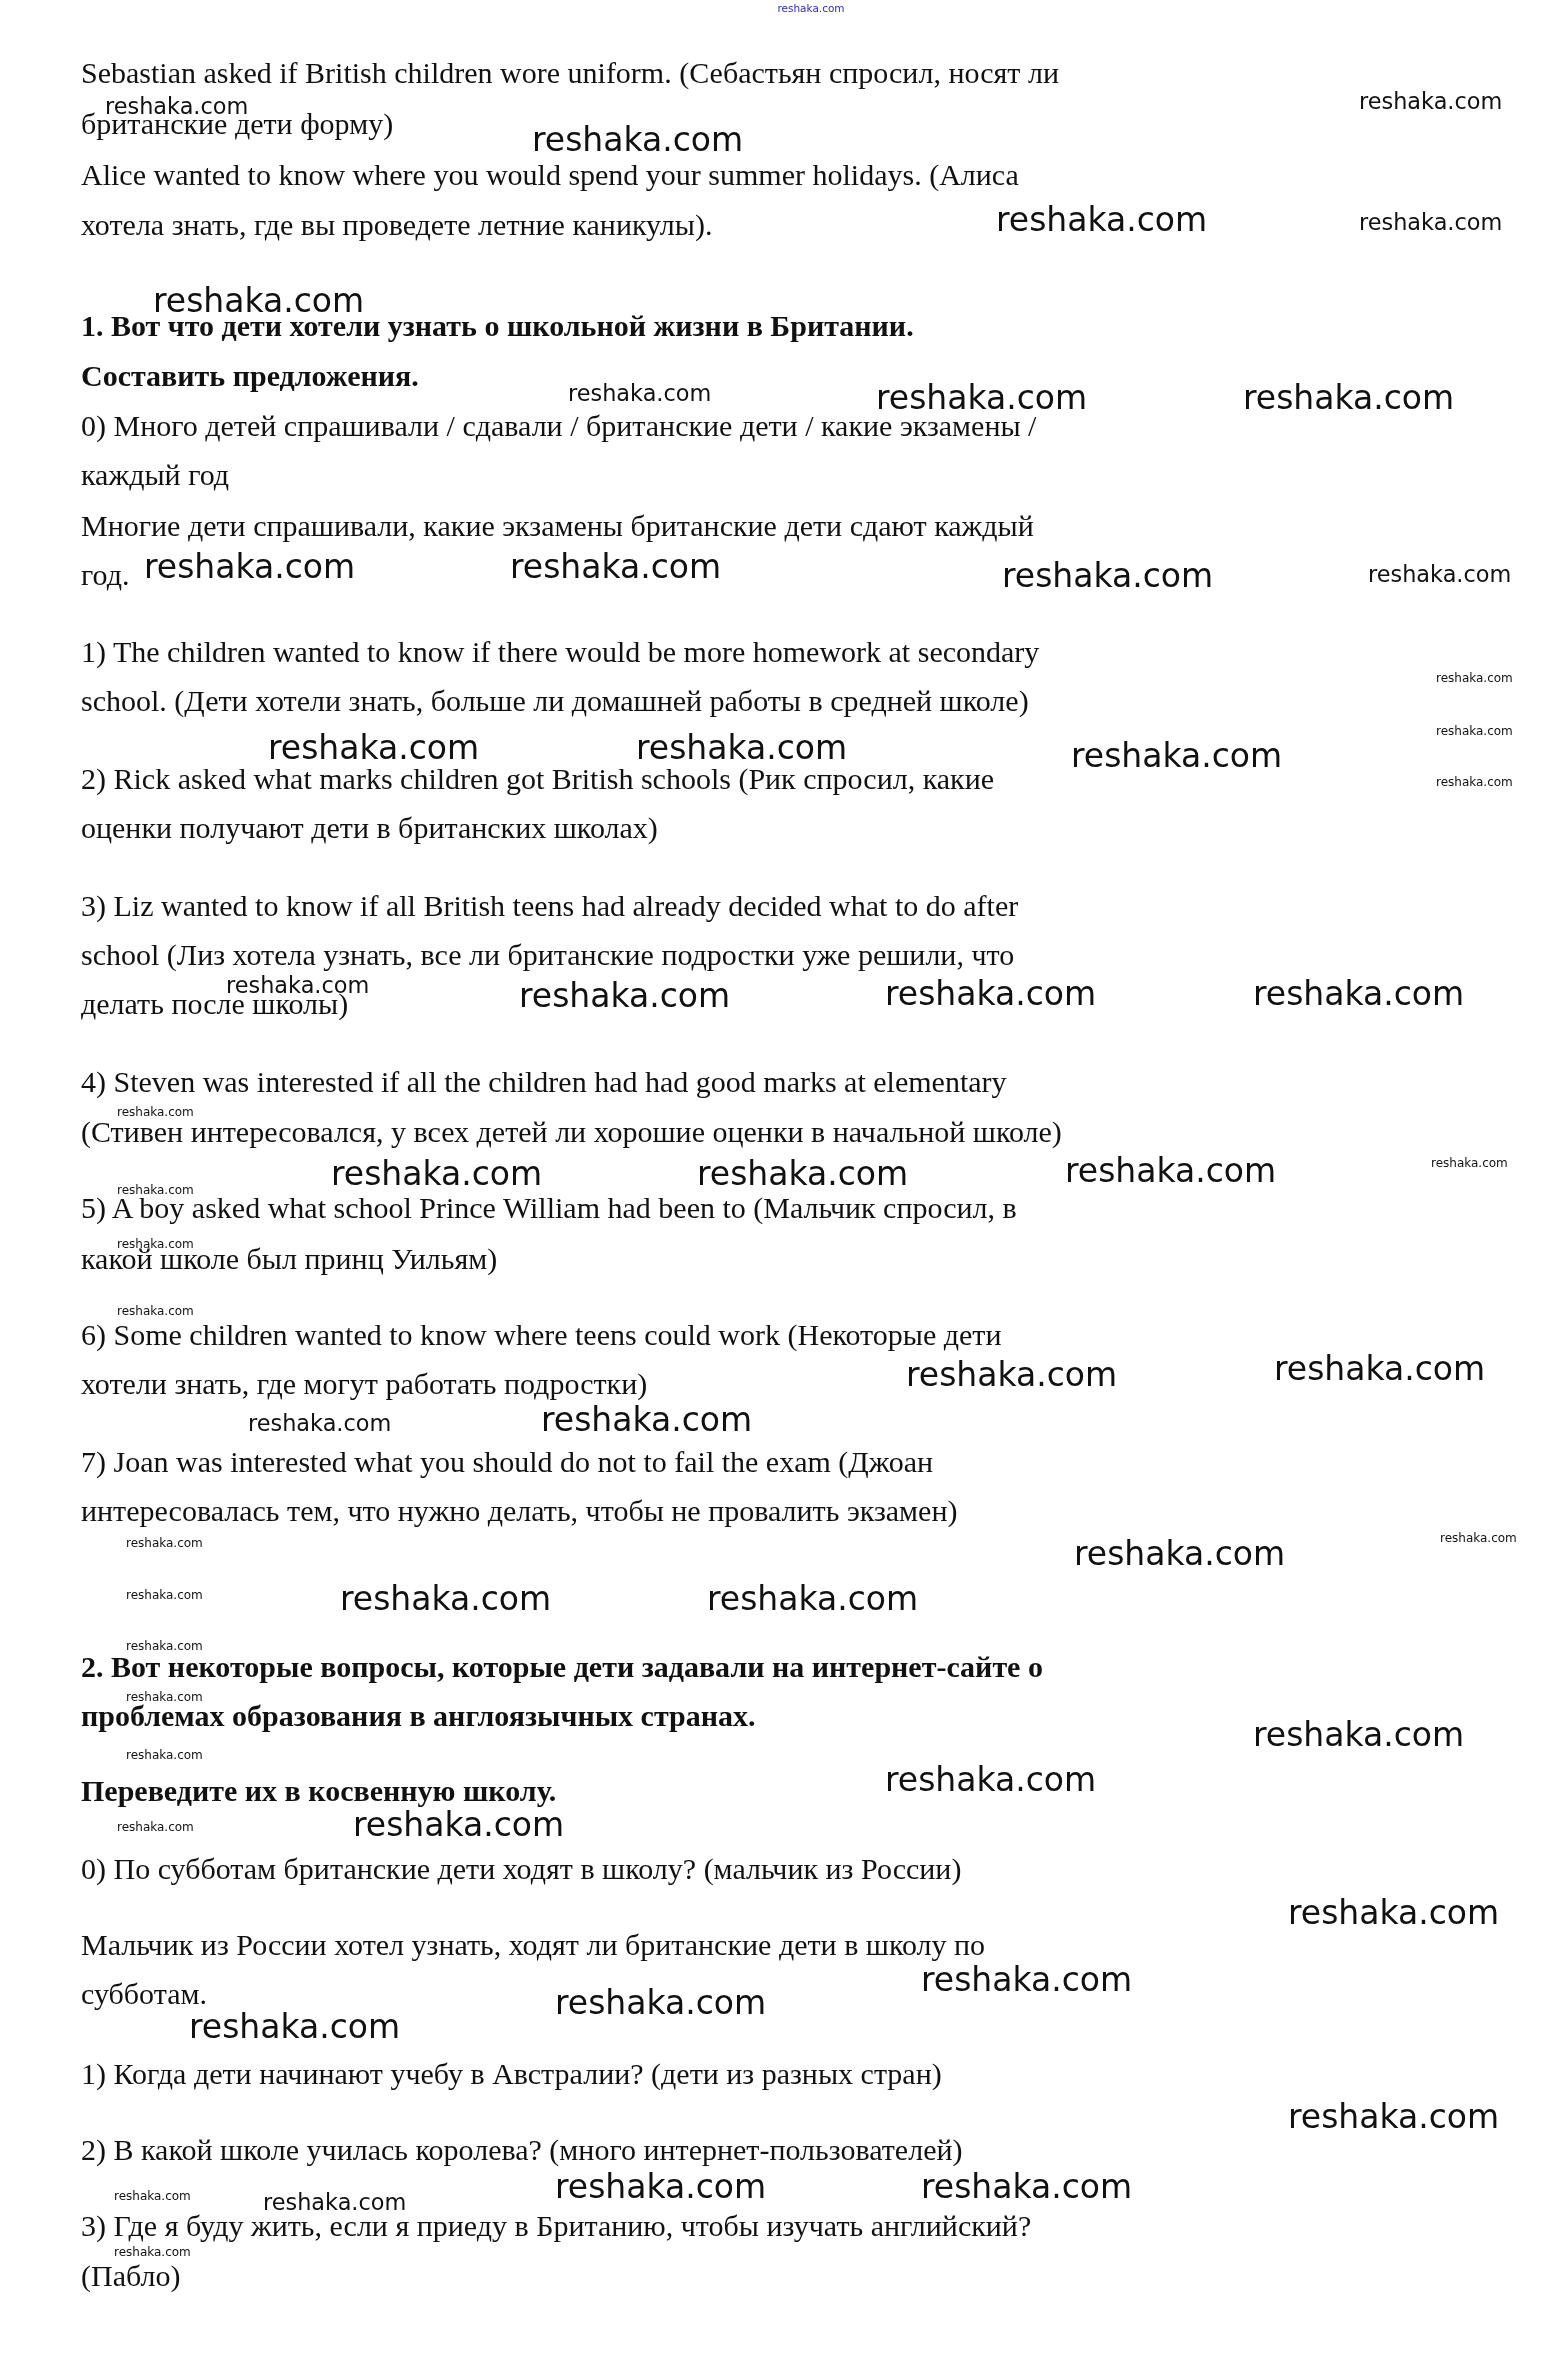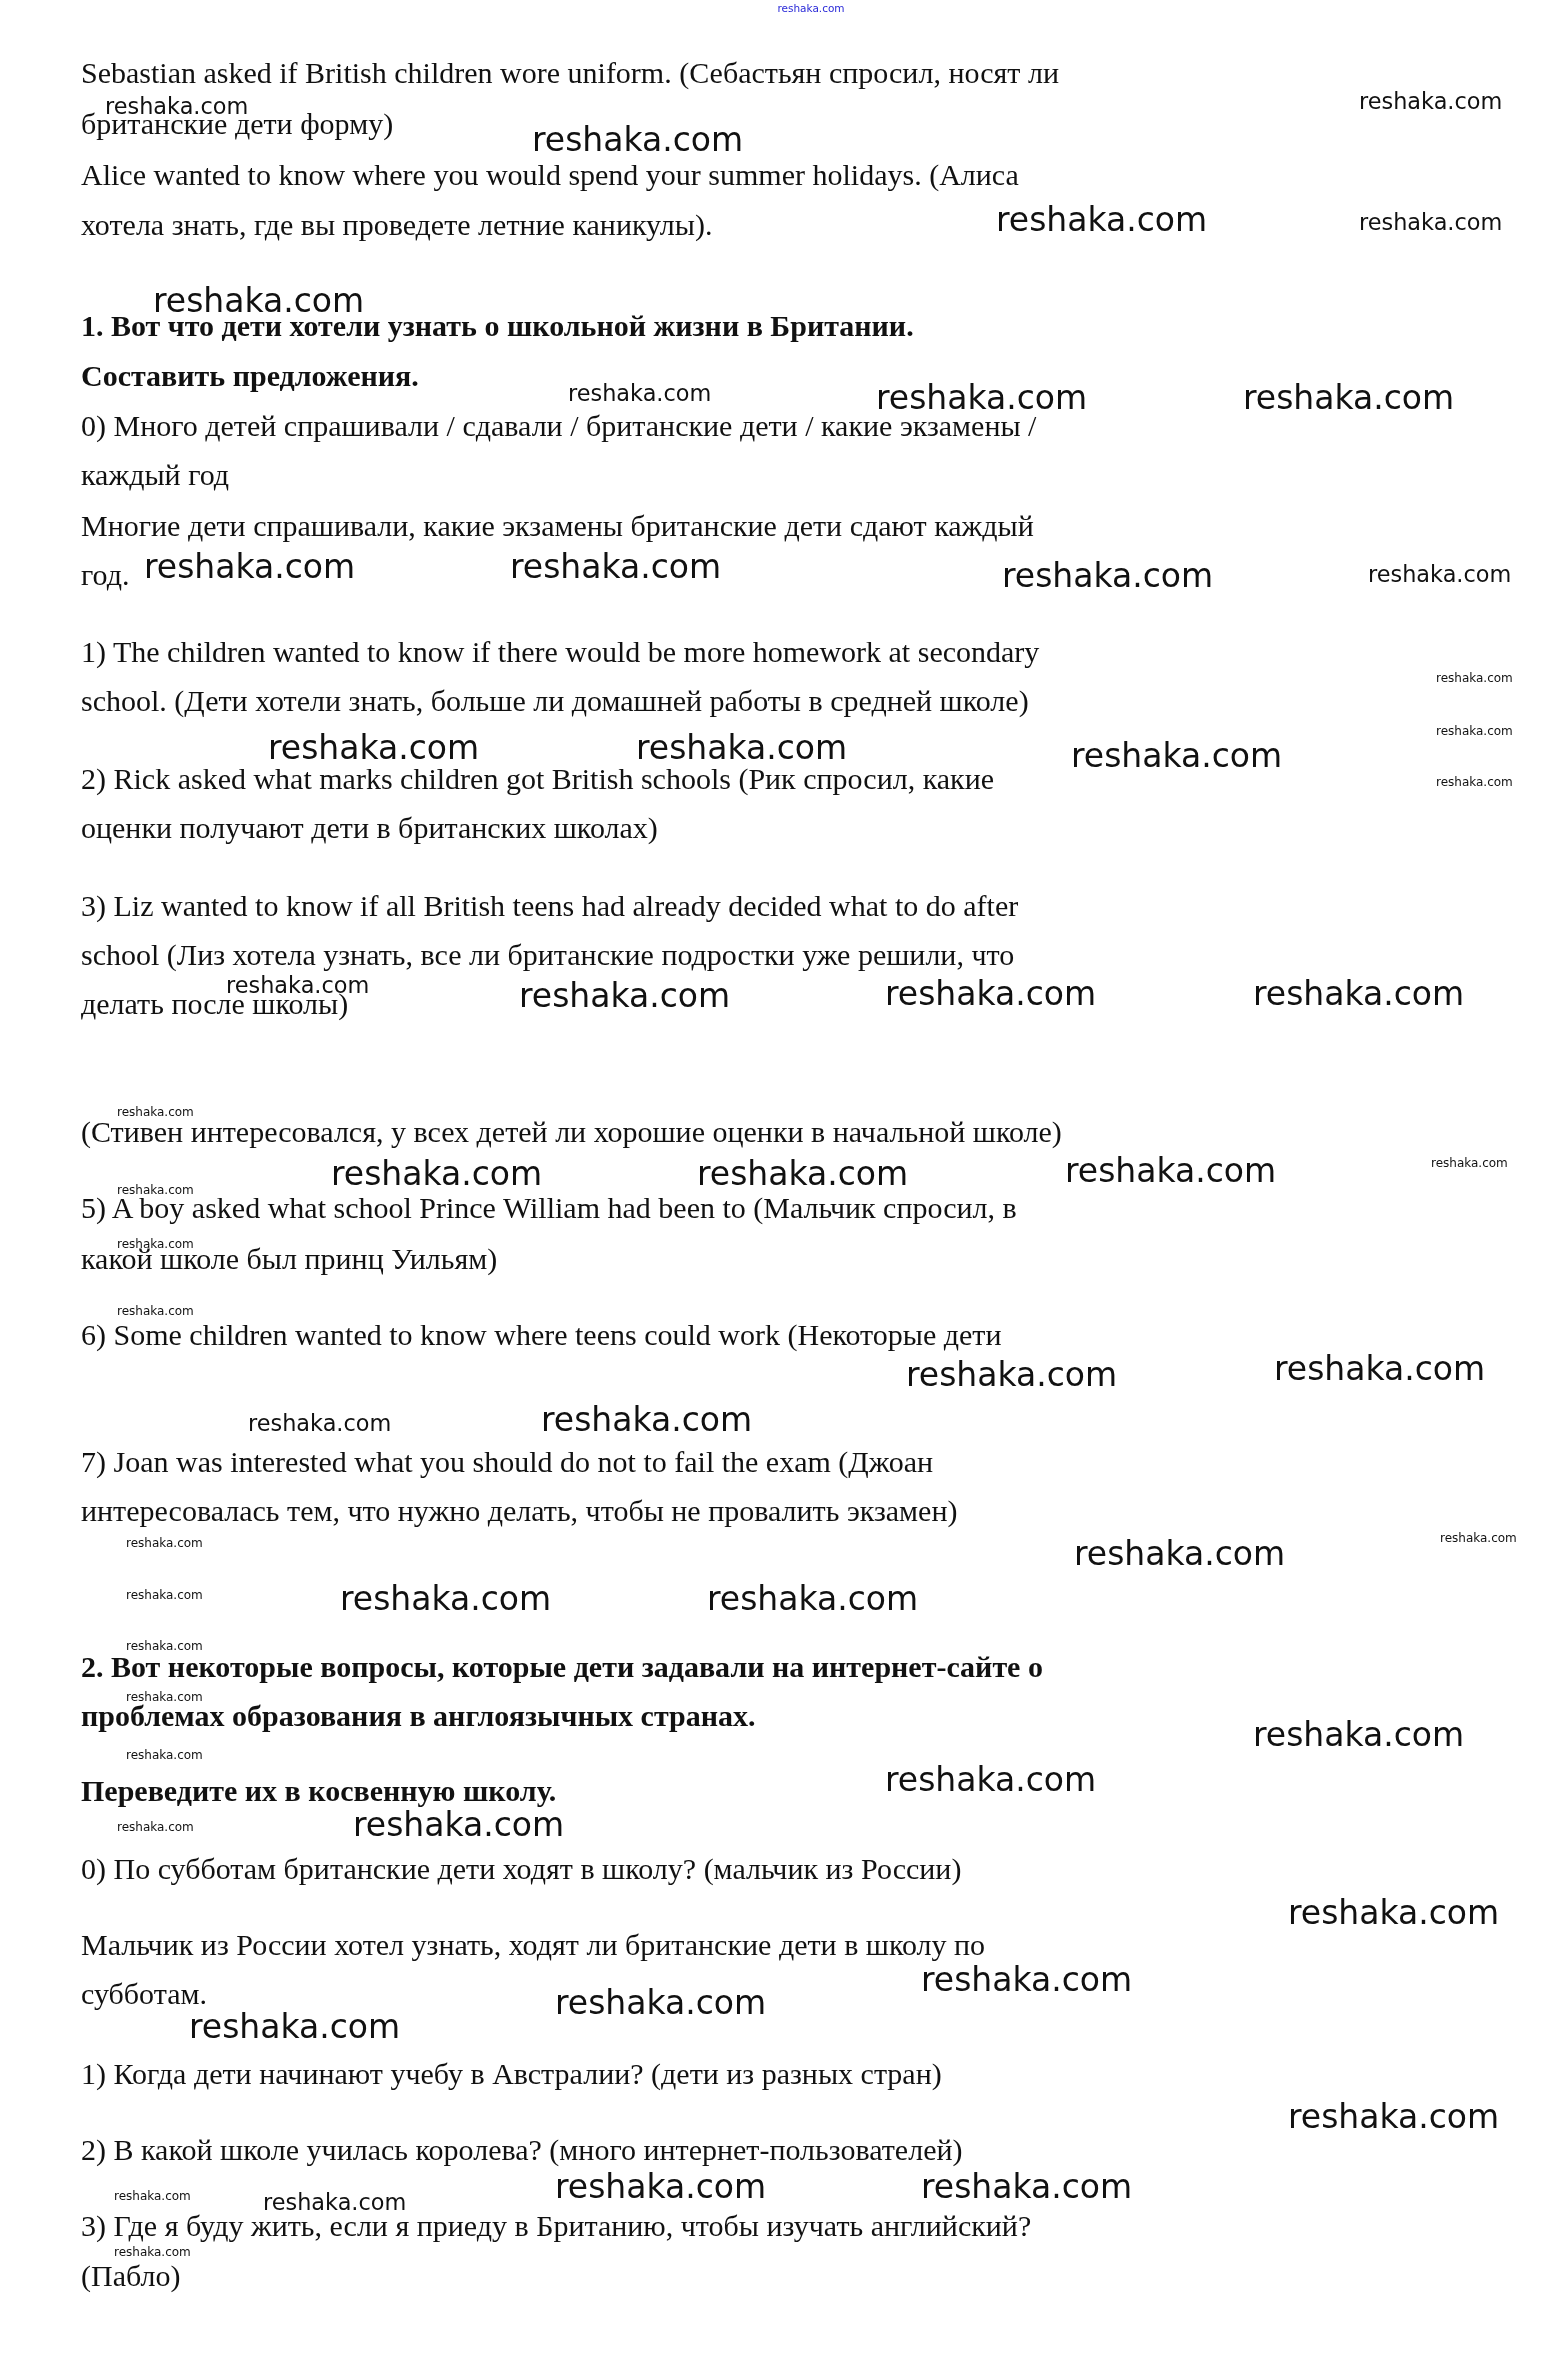--- a/index.html
+++ b/index.html
@@ -33,24 +33,26 @@
   <div class="ln" style="top:501px">Многие дети спрашивали, какие экзамены британские дети сдают каждый</div>
   <div class="ln" style="top:550px">год.</div>
 
   <div class="ln" style="top:627px">1) The children wanted to know if there would be more homework at secondary</div>
   <div class="ln" style="top:676px">school. (Дети хотели знать, больше ли домашней работы в средней школе)</div>
   <div class="ln" style="top:754px">2) Rick asked what marks children got British schools (Рик спросил, какие</div>
   <div class="ln" style="top:803px">оценки получают дети в британских школах)</div>
   <div class="ln" style="top:881px">3) Liz wanted to know if all British teens had already decided what to do after</div>
   <div class="ln" style="top:930px">school (Лиз хотела узнать, все ли британские подростки уже решили, что</div>
   <div class="ln" style="top:979px">делать после школы)</div>
+  <div class="ln" style="top:1057px">4) Steven was interested if all the children had had good marks at elementary</div>
   <div class="ln" style="top:1107px">(Стивен интересовался, у всех детей ли хорошие оценки в начальной школе)</div>
   <div class="ln" style="top:1183px">5) A boy asked what school Prince William had been to (Мальчик спросил, в</div>
   <div class="ln" style="top:1234px">какой школе был принц Уильям)</div>
   <div class="ln" style="top:1310px">6) Some children wanted to know where teens could work (Некоторые дети</div>
+  <div class="ln" style="top:1359px">хотели знать, где могут работать подростки)</div>
   <div class="ln" style="top:1437px">7) Joan was interested what you should do not to fail the exam (Джоан</div>
   <div class="ln" style="top:1486px">интересовалась тем, что нужно делать, чтобы не провалить экзамен)</div>
 
   <div class="ln b" style="top:1642px">2. Вот некоторые вопросы, которые дети задавали на интернет-сайте о</div>
   <div class="ln b" style="top:1691px">проблемах образования в англоязычных странах.</div>
   <div class="ln b" style="top:1766px">Переведите их в косвенную школу.</div>
   <div class="ln" style="top:1844px">0) По субботам британские дети ходят в школу? (мальчик из России)</div>
   <div class="ln" style="top:1920px">Мальчик из России хотел узнать, ходят ли британские дети в школу по</div>
   <div class="ln" style="top:1969px">субботам.</div>
   <div class="ln" style="top:2049px">1) Когда дети начинают учебу в Австралии? (дети из разных стран)</div>

